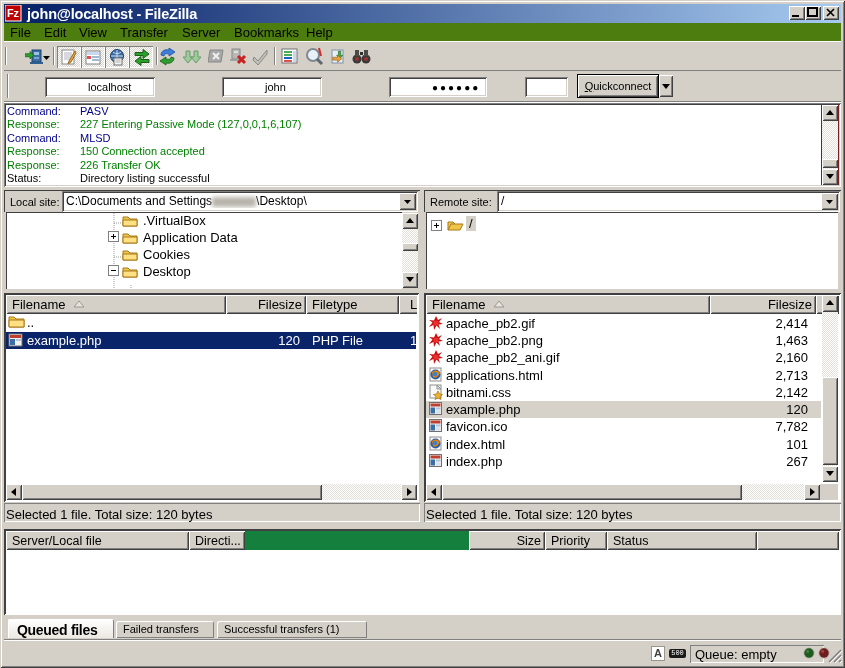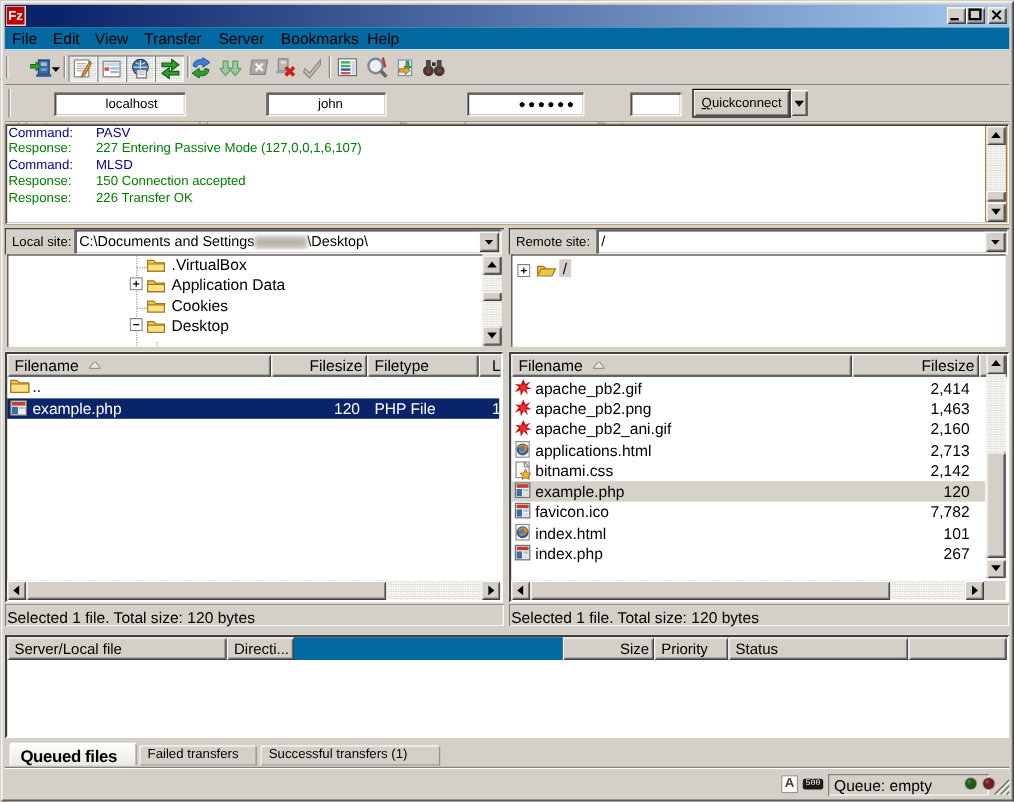--- a/index.html
+++ b/index.html
@@ -14,51 +14,51 @@
 #frame { position:absolute; left:0; top:0; width:845px; height:668px; background:#d4d0c8;
   box-shadow: inset 1px 1px 0 #d4d0c8, inset -1px -1px 0 #404040, inset 2px 2px 0 #fff, inset -2px -2px 0 #808080; }
 
 #titlebar { position:absolute; left:4px; top:4px; width:837px; height:19px;
   background:linear-gradient(90deg,#0a246a 0%, #0a246a 5%, #a6caf0 100%); color:#fff; }
 #titlebar .ticon { position:absolute; left:1px; top:1px; width:17px; height:17px; }
 #titlebar .ttext { position:absolute; left:23px; top:2px; font-size:14.5px; font-weight:bold; letter-spacing:-0.2px; }
 .winbtn { position:absolute; top:2px; width:16px; height:14px; background:#d4d0c8;
   box-shadow: inset 1px 1px 0 #fff, inset -1px -1px 0 #404040, inset 2px 2px 0 #d4d0c8, inset -2px -2px 0 #808080; }
 
-#menubar { position:absolute; left:4px; top:23px; width:837px; height:19px; background:#0369a1; }
+#menubar { position:absolute; left:4px; top:23px; width:837px; height:19px; background:#4d7c0f; }
 #menubar span { position:absolute; top:2px; font-size:13px; }
 
 #toolbar { position:absolute; left:4px; top:43px; width:837px; height:27px; background:#d4d0c8; }
 .tsep { position:absolute; top:4px; width:2px; height:18px; border-left:1px solid #808080; border-right:1px solid #fff; }
 .tbtn { position:absolute; top:3px; width:24px; height:22px; }
 .tbtn svg { position:absolute; left:4px; top:3px; }
 .toggled { background:#ece9e4; box-shadow: inset 1px 1px 0 #808080, inset -1px -1px 0 #fff;
  background-image: repeating-conic-gradient(#fff 0 25%, #d8d4cc 0 50%); background-size:2px 2px; }
 
 #qc { position:absolute; left:4px; top:71px; width:837px; height:30px; background:#d4d0c8; }
 #qc label { position:absolute; top:28px; font-size:13px;text-align:center; }
 .tbox { position:absolute; top:6px; height:20px; background:#fff;
   box-shadow: inset 1px 1px 0 #808080, inset -1px -1px 0 #fff, inset 2px 2px 0 #404040, inset -2px -2px 0 #d4d0c8; }
 .tbox span { position:absolute; left:4px; top:4px;margin-left:39px; }
 u { text-decoration:underline; }
 
-#log { position:absolute; left:4px; top:103px; width:837px; height:84px; background:#a16207; }
+#log { position:absolute; left:4px; top:103px; width:837px; height:84px; background:#7f1d1d; }
 #logtxt { position:absolute; left:2px; top:2px; width:815px; height:80px; background:#fff; line-height:13.4px; font-size:11px; }
 #logtxt td { font-size:11px; padding:0; vertical-align:top; }
 .cmd { color:#00008b; }
 .resp { color:#008000; }
 
 .sb-track { background:#f1efe9; background-image: repeating-conic-gradient(#fff 0 25%, #e2dfd9 0 50%); background-size:2px 2px; }
 .sb-btn { background:#d4d0c8; box-shadow: inset 1px 1px 0 #fff, inset -1px -1px 0 #404040, inset 2px 2px 0 #d4d0c8, inset -2px -2px 0 #808080; position:absolute; }
 .sb-thumb { background:#d4d0c8; box-shadow: inset 1px 1px 0 #fff, inset -1px -1px 0 #404040, inset 2px 2px 0 #d4d0c8, inset -2px -2px 0 #808080; position:absolute; }
 .combo { position:absolute; top:0; height:21px; background:#fff; box-shadow: inset 1px 1px 0 #808080, inset -1px -1px 0 #fff, inset 2px 2px 0 #404040, inset -2px -2px 0 #d4d0c8; }
 .combo .ctext { position:absolute; left:4px; top:3px; font-size:12px; white-space:nowrap; overflow:hidden; width:320px; }
 .combo .cbtn { position:absolute; right:2px; top:2px; width:17px; height:17px; background:#d4d0c8; box-shadow: inset 1px 1px 0 #fff, inset -1px -1px 0 #404040, inset 2px 2px 0 #d4d0c8, inset -2px -2px 0 #808080; }
 
-.hdr { position:absolute; height:19px; background:#0369a1; overflow:hidden; }
+.hdr { position:absolute; height:19px; background:#15803d; overflow:hidden; }
 .hcell { position:absolute; top:0; height:19px; background:#d4d0c8; box-shadow: inset 1px 1px 0 #fff, inset -1px -1px 0 #404040, inset 2px 2px 0 #d4d0c8, inset -2px -2px 0 #808080; }
 .hcell span { position:absolute; left:6px; top:2px; font-size:13px; }
 .hcell .r { left:auto; right:4px; }
 
 .row { position:absolute; height:17px; left:0; }
 .row .nm { position:absolute; left:20px; top:1px; white-space:nowrap; font-size:13px; }
 .row .sz { position:absolute; top:1px; text-align:right; font-size:13px; }
 .row svg, .row .fi { position:absolute; left:2px; top:0px; }
 .qh .hcell span { font-size:12.5px; top:3px; }
 
@@ -67,20 +67,21 @@
 </style>
 </head>
 <body>
 <div id="frame"></div>
 
 <div id="titlebar">
   <svg class="ticon" width="17" height="17">
       <rect x="0" y="0" width="16" height="16" fill="#bf0000" stroke="#fff" stroke-width="1"></rect>
       <text x="8" y="12" font-size="11" font-weight="bold" fill="#fff" text-anchor="middle" font-family="Liberation Sans">Fz</text>
     </svg>
+  <div class="ttext">john@localhost - FileZilla</div>
   <div class="winbtn" style="left:785px;"><svg width="16" height="14">
         <rect x="3" y="9" width="7" height="2" fill="#000"></rect>
       </svg></div>
   <div class="winbtn" style="left:801px;"><svg width="16" height="14">
         <rect x="3" y="2" width="9" height="8" fill="none" stroke="#000" stroke-width="2"></rect>
       </svg></div>
   <div class="winbtn" style="left:819px;"><svg width="16" height="14">
         <path d="M4 3 L11 10 M11 3 L4 10" stroke="#000" stroke-width="1.6"></path>
       </svg></div>
 </div>
@@ -241,20 +242,24 @@
             <td>Command:</td>
             <td>MLSD</td>
           </tr>
       <tr class="resp">
             <td>Response:</td>
             <td>150 Connection accepted</td>
           </tr>
       <tr class="resp">
             <td>Response:</td>
             <td>226 Transfer OK</td>
+          </tr>
+      <tr>
+            <td>Status:</td>
+            <td>Directory listing successful</td>
           </tr>
     </tbody>
       </table>
   </div>
 </div>
 
 <div id="main">
 
 <div class="abs sb-track" style="left:822px; top:105px; width:16px; height:80px;"></div>
 <div class="sb-btn" style="left:822px; top:105px; width:16px; height:16px;"><svg width="16" height="16">

